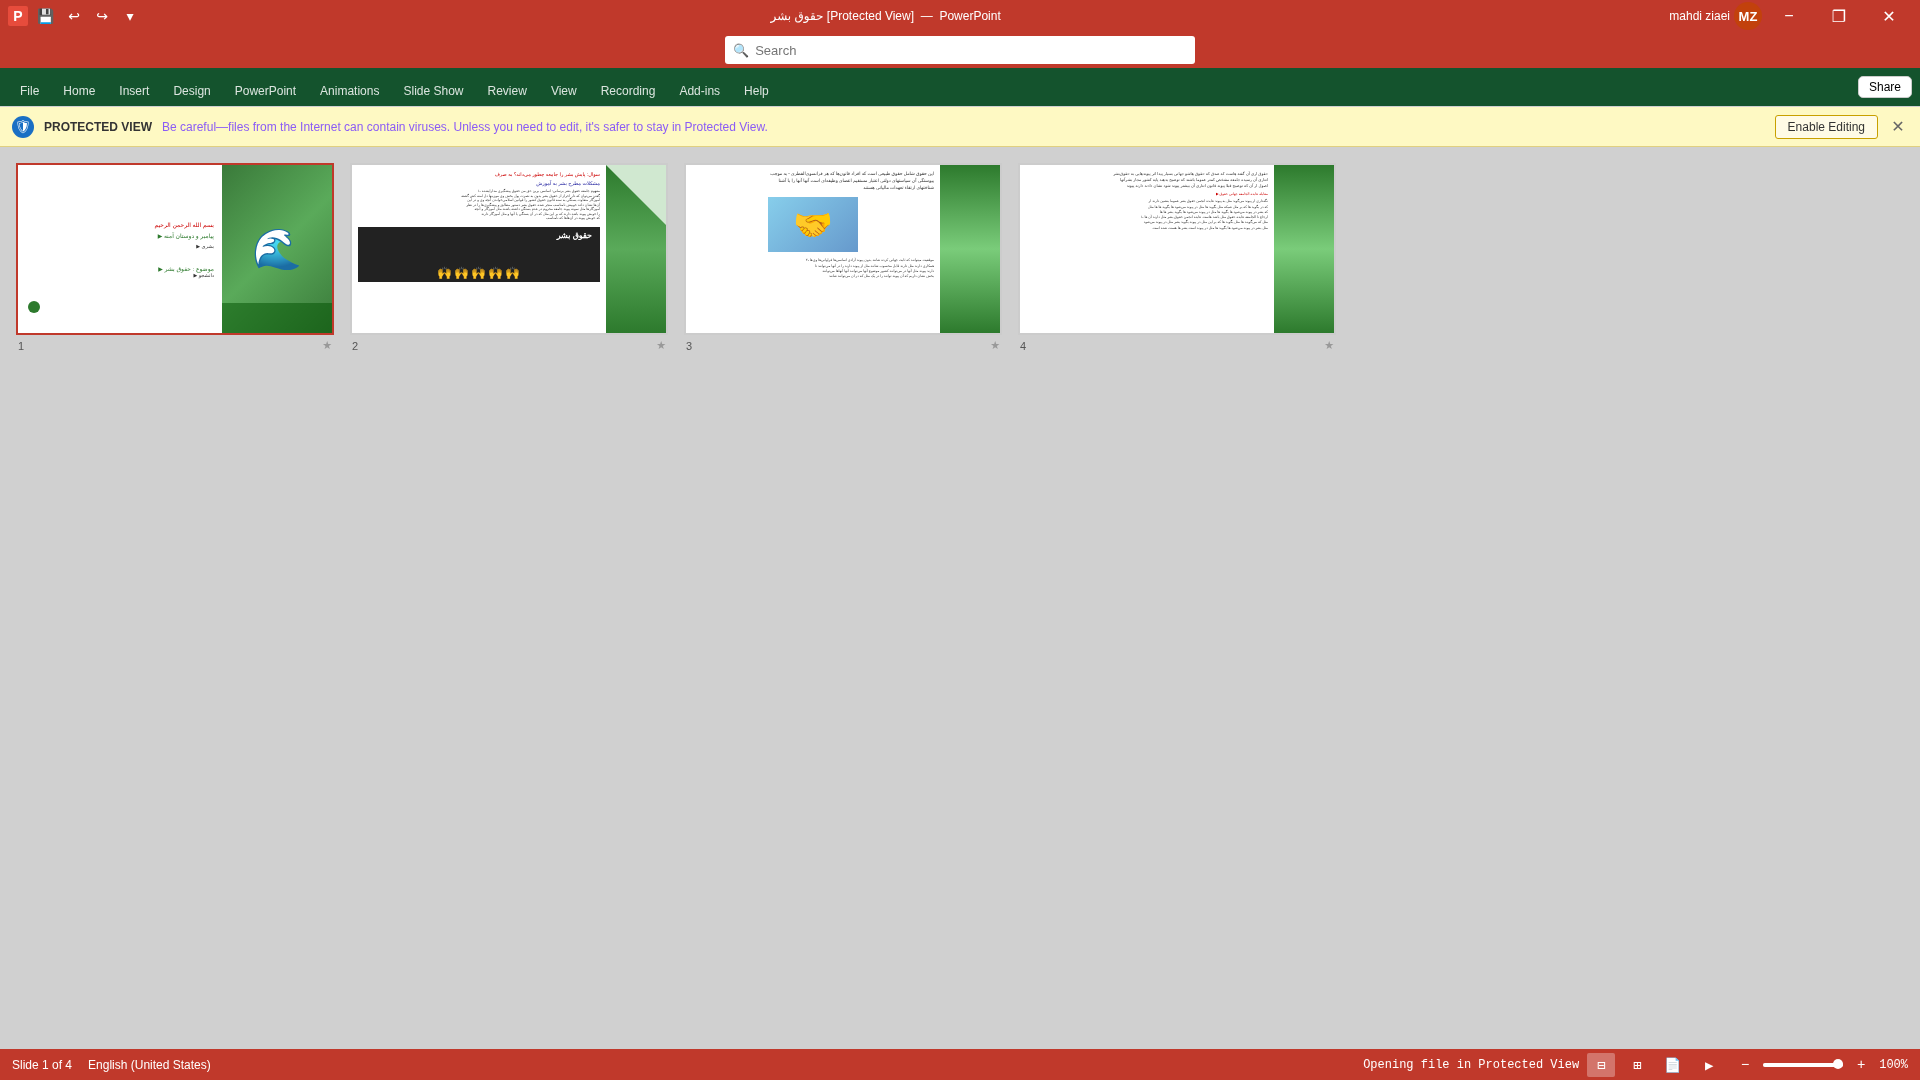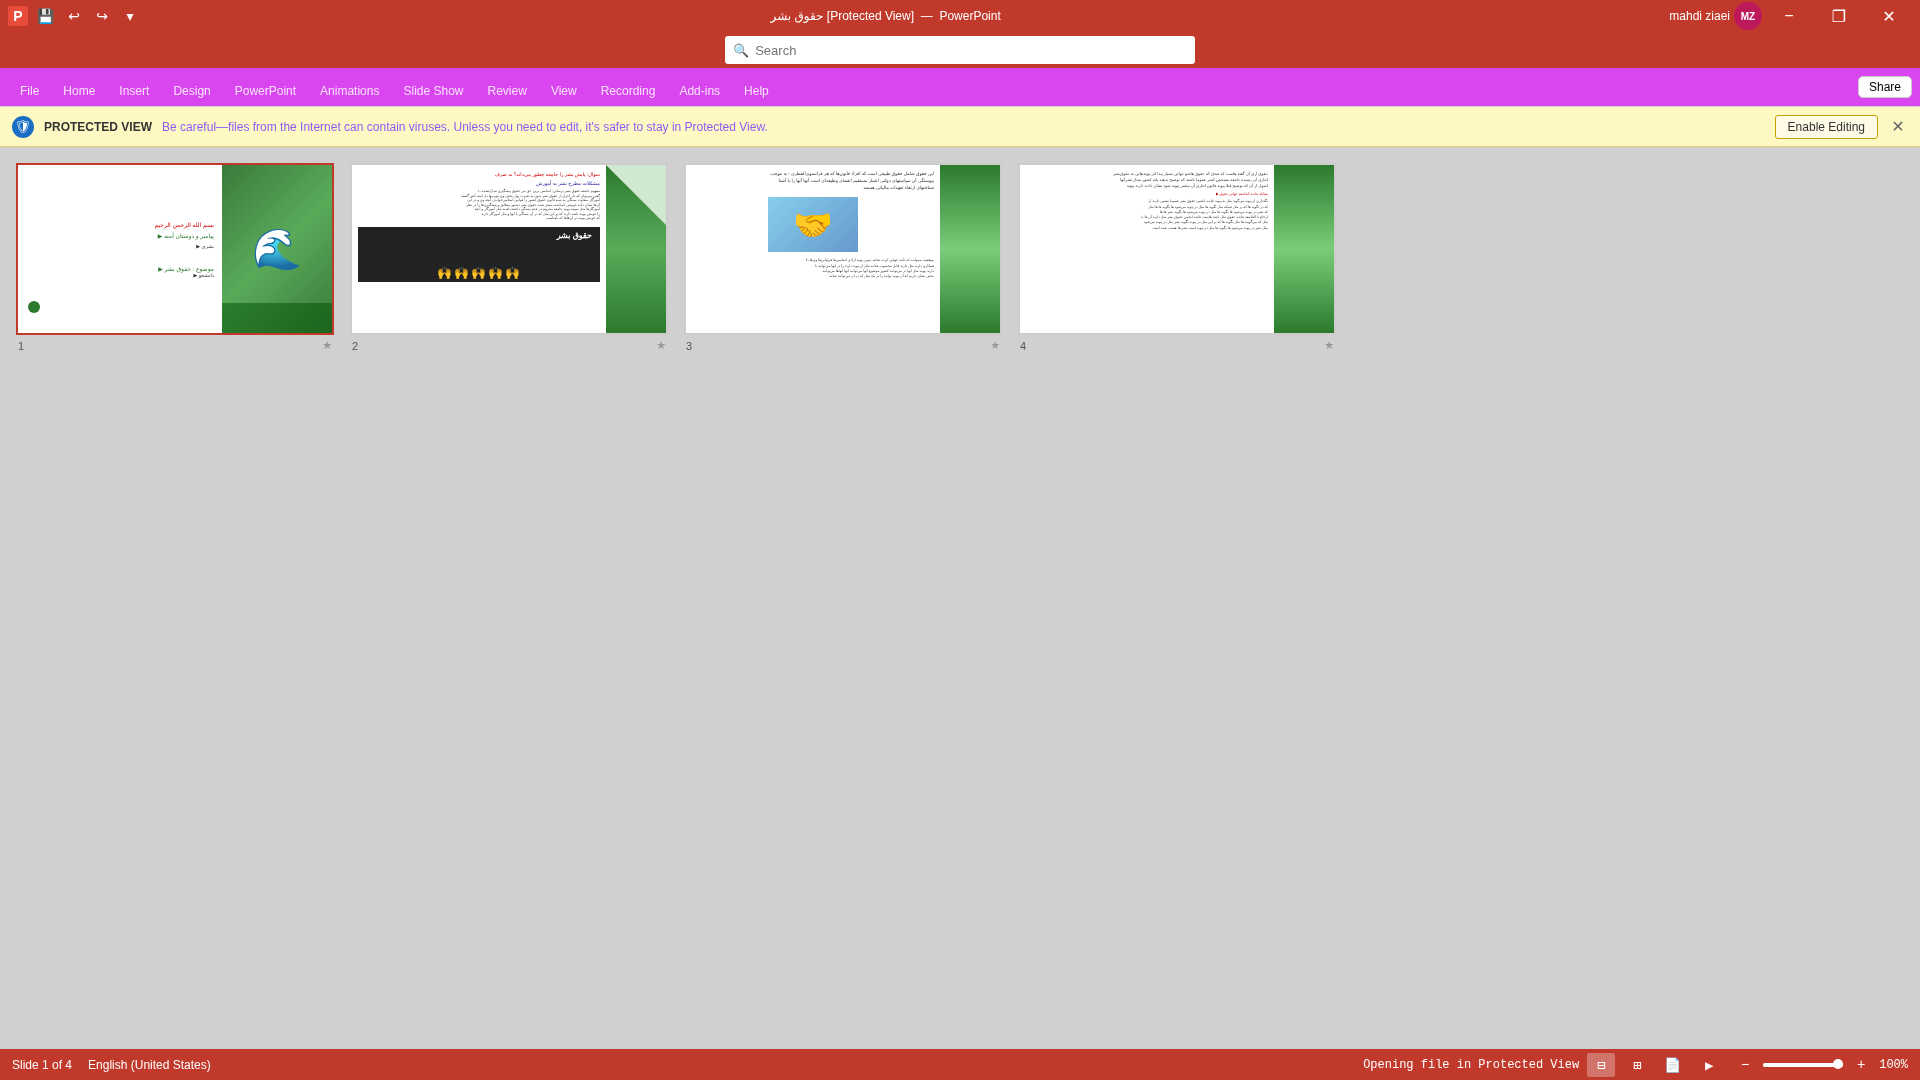--- a/index.html
+++ b/index.html
@@ -64,25 +64,25 @@
       align-items: center;
       gap: 4px;
       font-size: 12px;
       color: white;
       margin-left: 40px;
     }
     .user-avatar {
       width: 28px;
       height: 28px;
       border-radius: 50%;
-      background: #be185d;
-      display: flex;
-      align-items: center;
-      justify-content: center;
-      font-size: 10px;
+      background: #c2410c;
+      display: flex;
+      align-items: center;
+      justify-content: center;
+      font-size: 13px;
       font-weight: bold;
       color: white;
     }
     .win-btn {
       width: 46px;
       height: 32px;
       display: flex;
       align-items: center;
       justify-content: center;
       cursor: pointer;
@@ -117,21 +117,21 @@
     }
 
     
     .ribbon {
       background: #f8f8f8;
       border-bottom: 1px solid #d0d0d0;
     }
     .ribbon-tabs {
       display: flex;
       align-items: flex-end;
-      background: #d946ef;
+      background: #14532d;
       padding: 0 8px;
       height: 38px;
     }
     .ribbon-tab {
       padding: 6px 12px;
       font-size: 12px;
       color: rgba(255,255,255,0.85);
       cursor: pointer;
       border-radius: 3px 3px 0 0;
       height: 30px;

